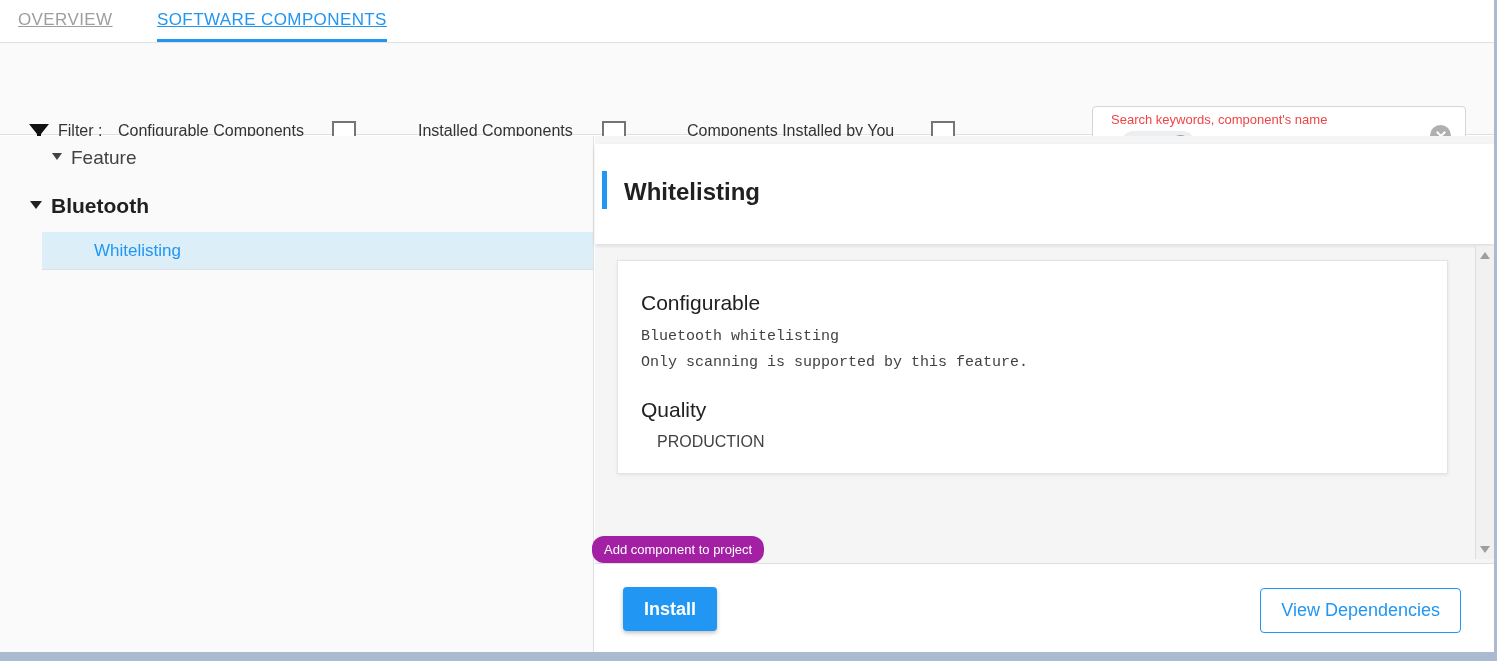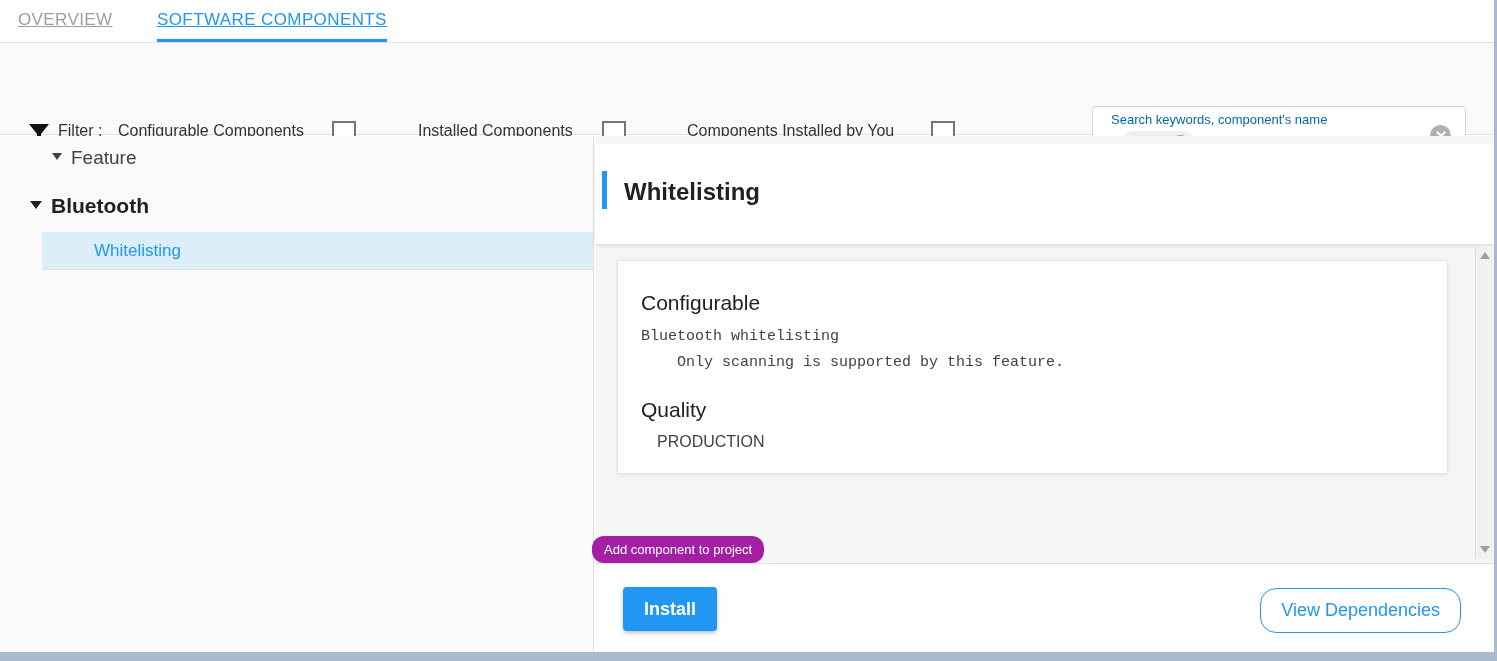--- a/index.html
+++ b/index.html
@@ -109,21 +109,21 @@
     background: #ffffff;
     border: 1px solid #d5d5d5;
     border-radius: 4px;
     box-sizing: border-box;
     cursor: text;
   }
   .search-placeholder {
     position: absolute;
     left: 18px; top: 5px;
     font-size: 13px;
-    color: #0369a1;
+    color: #ef4444;
     white-space: nowrap;
   }
   .chip {
     position: absolute;
     left: 28px; top: 24px;
     height: 25px;
     padding: 0 6px 0 10px;
     background: #eceff1;
     border-radius: 13px;
     display: flex;
@@ -295,21 +295,21 @@
   .sec-title.qual { top: 137px; }
   .desc-line {
     position: absolute;
     left: 23px;
     font-family: "Liberation Mono", "DejaVu Sans Mono", monospace;
     font-size: 15px;
     color: #424242;
     white-space: pre;
   }
   .desc-line.l1 { top: 67px; }
-  .desc-line.l2 { top: 93px; margin-left: 36px; }
+  .desc-line.l2 { top: 93px; }
   .qual-value {
     position: absolute;
     left: 23px; top: 172px;
     font-size: 16px;
     color: #424242;
     white-space: nowrap;
     margin-left: 16px;
   }
 
   
@@ -373,21 +373,21 @@
   }
   .btn-deps {
     position: absolute;
     right: 33px; top: 24px;
     height: 45px;
     padding: 8px 20px;
     background: #ffffff;
     color: #2196f3;
     font-size: 18px;
     border: 1px solid #2196f3;
-    border-radius: 16px;
+    border-radius: 4px;
     cursor: pointer;
     white-space: nowrap;
     font-family: "Liberation Sans", sans-serif;
   }
 </style>
 </head>
 <body>
 
 <div id="app">
 

